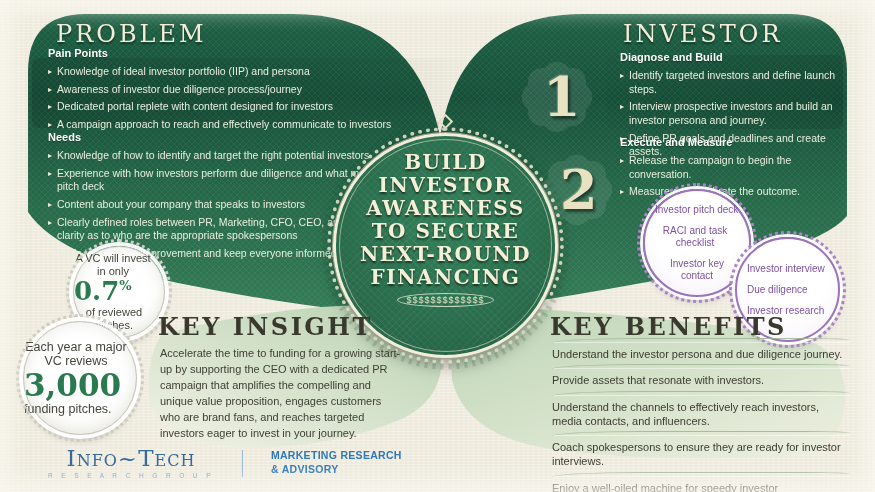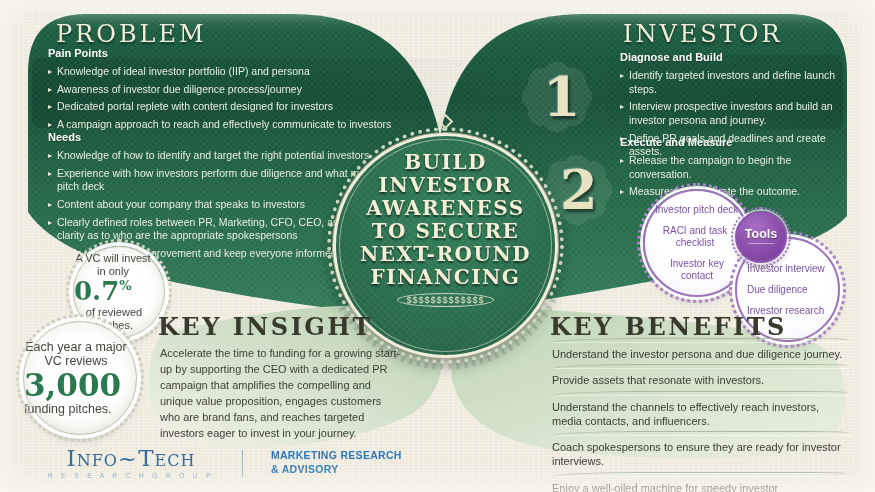--- a/index.html
+++ b/index.html
@@ -281,24 +281,20 @@
   <div class="seal pseal" id="toolsA">
     <div class="p-item">Investor pitch deck</div>
     <div class="p-item" style="width:80px;">RACI and task checklist</div>
     <div class="p-item">Investor key contact</div>
   </div>
   <div class="seal pseal" id="toolsB">
     <div class="p-item">Investor interview</div>
     <div class="p-item">Due diligence</div>
     <div class="p-item">Investor research</div>
   </div>
-  <div class="tools-badge">
-    <span class="tools-label">Tools</span>
-    <span class="tools-flourish">~~~~~~~</span>
-  </div>
 
   <div class="key-title" style="left:158px; top:312px;">KEY INSIGHT</div>
   <div class="ki-body">Accelerate the time to funding for a growing start-up by supporting the CEO with a dedicated PR campaign that amplifies the compelling and unique value proposition, engages customers who are brand fans, and reaches targeted investors eager to invest in your journey.</div>
 
   <div class="key-title" style="left:550px; top:312px;">KEY BENEFITS</div>
   <div class="kb-list">
     <div class="kb-sep"></div>
     <div class="kb-item">Understand the investor persona and due diligence journey.</div>
     <div class="kb-sep"></div>
     <div class="kb-item">Provide assets that resonate with investors.</div>

